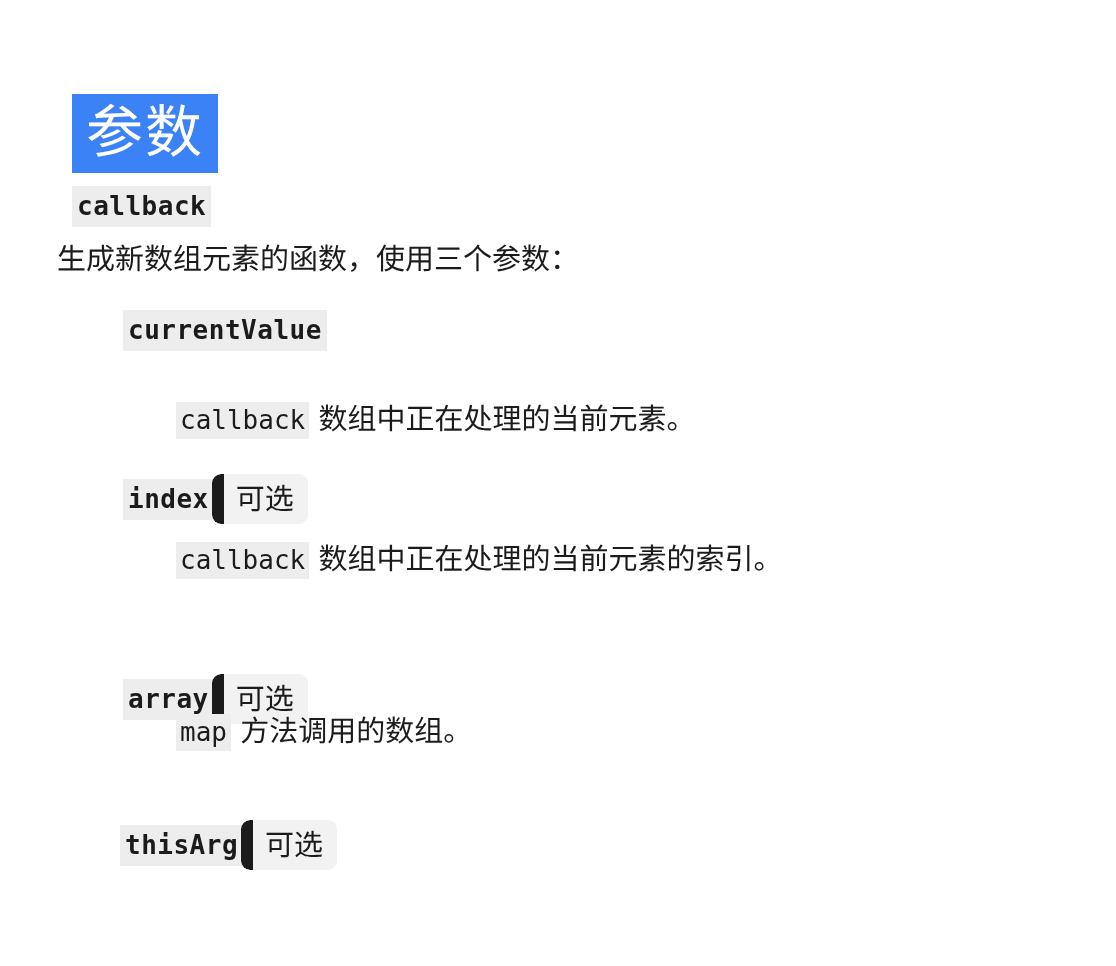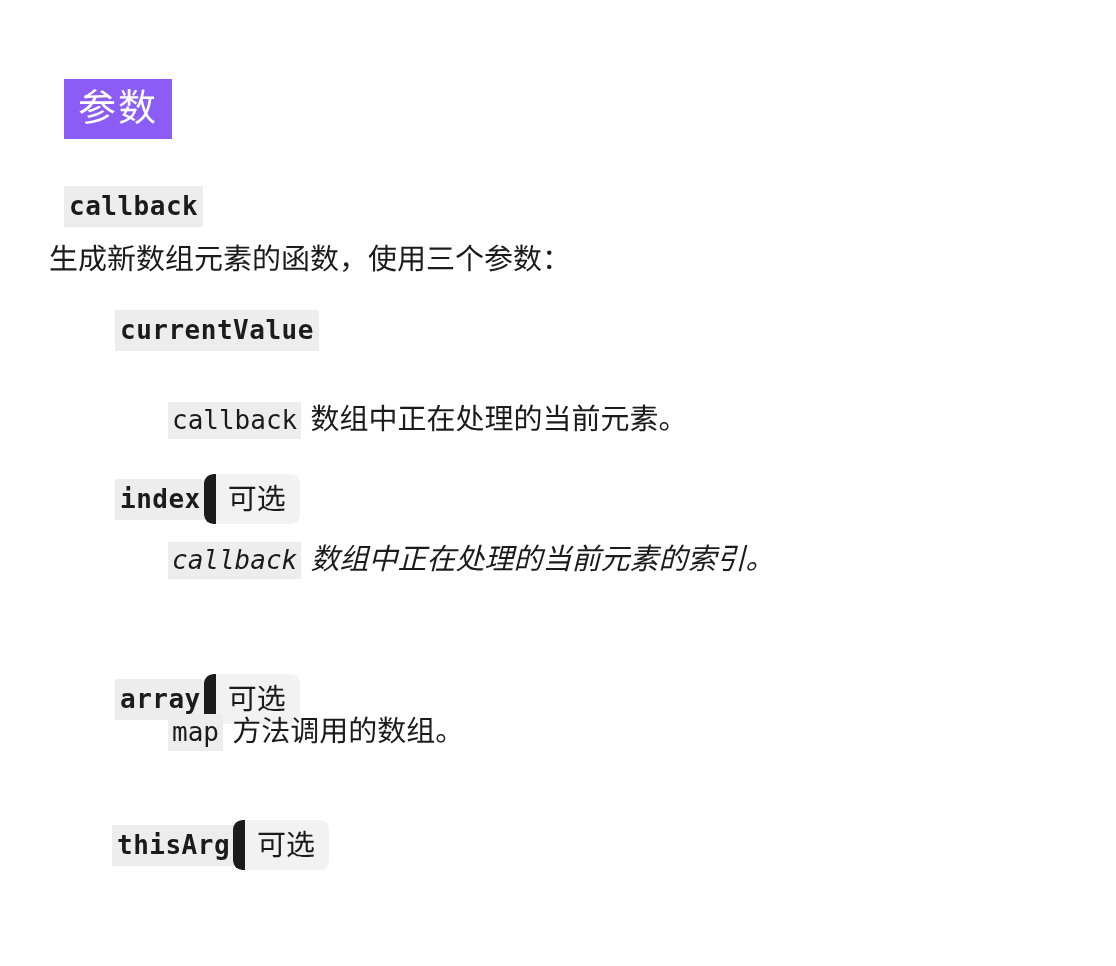--- a/index.html
+++ b/index.html
@@ -20,25 +20,25 @@
   .page {
     position: relative;
     width: 1116px;
     height: 966px;
     box-sizing: border-box;
   }
 
   
   .section-heading {
     position: absolute;
-    left: 64px;
+    left: 72px;
     top: 47px;
-    background: #8b5cf6;
+    background: #3b82f6;
     color: #ffffff;
-    font-size: 38px;
+    font-size: 57px;
     line-height: 1.0;
     font-weight: 400;
     padding: 10px 14px 12px 14px;
     letter-spacing: 2px;
     font-family: "DejaVu Sans", "Liberation Sans", sans-serif;
   }
 
   .dt {
     display: flex;
     align-items: center;
@@ -109,21 +109,21 @@
   .dd {
     font-size: 29px;
     line-height: 1.2;
     color: #1b1b1b;
     white-space: nowrap;
     font-family: "DejaVu Sans", "Liberation Sans", sans-serif;
   }
   .dd .code-inline { font-size: 26px; }
 
   
-  .row { position: absolute; left: 0; width: 992px; }
+  .row { position: absolute; left: 8px; width: 992px; }
 </style>
 </head>
 <body>
 
 <div class="page">
 
   <h2 class="section-heading">参数</h2>
 
   <div class="row" style="top:186px;">
     <div class="dt lvl0">
@@ -153,21 +153,21 @@
   <div class="row" style="top:474px;">
     <div class="dt lvl1">
       <span class="code-term">index</span>
       <span class="badge-wrap">
         <span class="badge-bar"></span>
         <span class="badge-text">可选</span>
       </span>
     </div>
   </div>
 
-  <div class="row" style="top:542px;font-style:italic;">
+  <div class="row" style="top:542px;">
     <div class="dd dd-lvl2">
       <span class="code-inline">callback</span>
       <span>数组中正在处理的当前元素的索引。</span>
     </div>
   </div>
 
   <div class="row" style="top:646px;margin-top:28px;">
     <div class="dt lvl1">
       <span class="code-term">array</span>
       <span class="badge-wrap">

